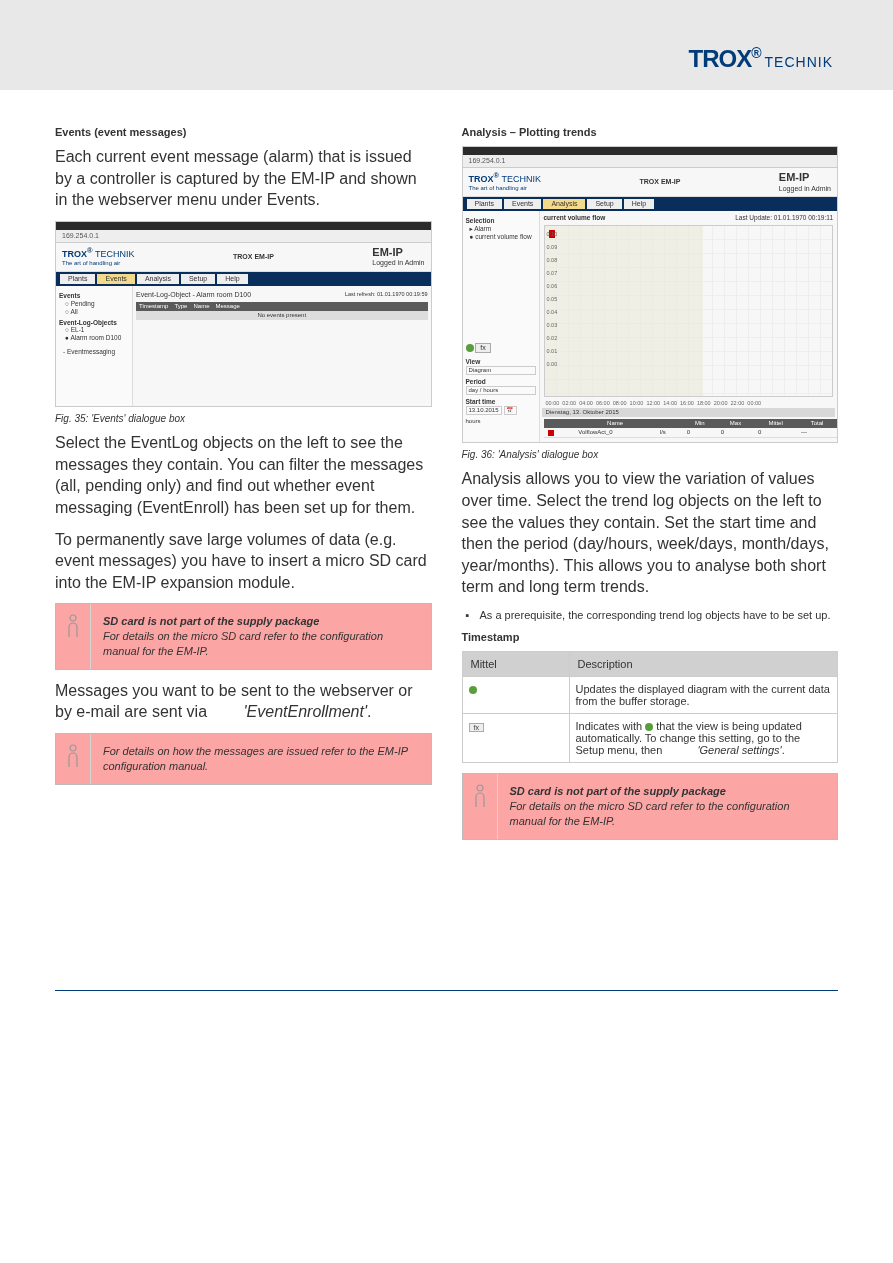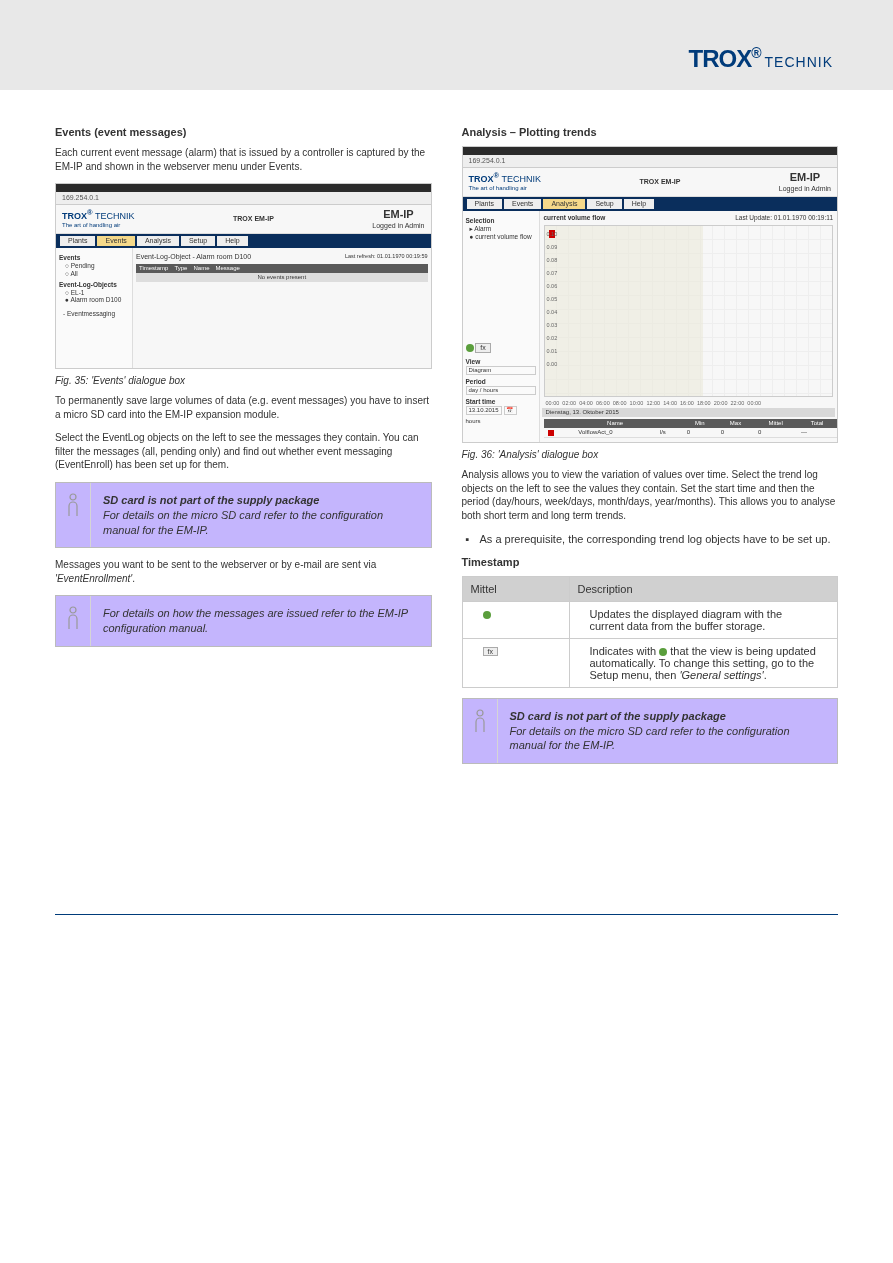--- a/index.html
+++ b/index.html
@@ -46,26 +46,27 @@
   .col {
     flex: 1;
     min-width: 0;
   }
   .section-title {
     font-weight: bold;
     font-size: 11px;
     margin: 6px 0 8px 0;
   }
   p.body {
-    font-size: 10px;
+    font-size: 16px;
     line-height: 1.35;
     margin: 4px 0 10px 0;
   }
   .italic {
     font-style: italic;
+    margin-left: 32px;
   }
   .screenshot {
     border: 1px solid #ccc;
     background: #f7f7f7;
     padding: 0;
     margin: 4px 0 6px 0;
     font-size: 7px;
     line-height: 1.2;
   }
   .browser-bar {
@@ -89,21 +90,21 @@
     color: #003b7a;
     font-weight: bold;
     font-size: 9px;
   }
   .ss-logo .sub {
     font-size: 6px;
     font-weight: normal;
     display: block;
   }
   .ss-title-area {
-    text-align: center;
+    text-align: left;
     font-size: 7px;
   }
   .ss-title-area .big {
     font-size: 11px;
     font-weight: bold;
     color: #333;
   }
   .tabs {
     background: #0a2e5c;
     padding: 2px 4px;
@@ -153,21 +154,21 @@
     text-align: center;
   }
   .ss-main .eventtitle {
     font-size: 7px;
     padding: 2px 0;
     display: flex;
     justify-content: space-between;
   }
   .info-box {
     border: 1px solid #bbb;
-    background: #c4b5fd;
+    background: #fca5a5;
     display: flex;
     margin: 10px 0;
   }
   .info-icon {
     width: 34px;
     display: flex;
     align-items: flex-start;
     justify-content: center;
     padding-top: 10px;
     border-right: 1px solid #d5d5d5;
@@ -266,21 +267,21 @@
     margin: 4px 0 10px 0;
   }
   table.grid th {
     background: #d0d0d0;
     text-align: left;
     padding: 6px 8px;
     font-weight: normal;
     border: 1px solid #ccc;
   }
   table.grid td {
-    padding: 6px 20px;
+    padding: 6px 6px;
     border: 1px solid #ccc;
     vertical-align: top;
   }
   .caption {
     font-style: italic;
     font-size: 10px;
     margin: 2px 0 8px 0;
   }
   .green-dot {
     display: inline-block;
@@ -376,22 +377,22 @@
               <span>Name</span>
               <span>Message</span>
             </div>
             <div class="msgrow">No events present</div>
           </div>
         </div>
       </div>
 
       <div class="caption">Fig. 35: 'Events' dialogue box</div>
 
+      <p class="body">Select the EventLog objects on the left to see the messages they contain. You can filter the messages (all, pending only) and find out whether event messaging (EventEnroll) has been set up for them.</p>
       <p class="body">To permanently save large volumes of data (e.g. event messages) you have to insert a micro SD card into the EM-IP expansion module.</p>
-      <p class="body">Select the EventLog objects on the left to see the messages they contain. You can filter the messages (all, pending only) and find out whether event messaging (EventEnroll) has been set up for them.</p>
 
       <div class="info-box">
         <div class="info-icon">
           <svg class="person-icon" viewBox="0 0 14 24">
               <circle cx="7" cy="4" r="3"></circle>
               <path d="M3 23 v-10 a4 4 0 0 1 8 0 v10"></path>
             </svg>
         </div>
         <div class="info-text">
           <div style="font-weight:bold;font-style:italic">SD card is not part of the supply package</div>

